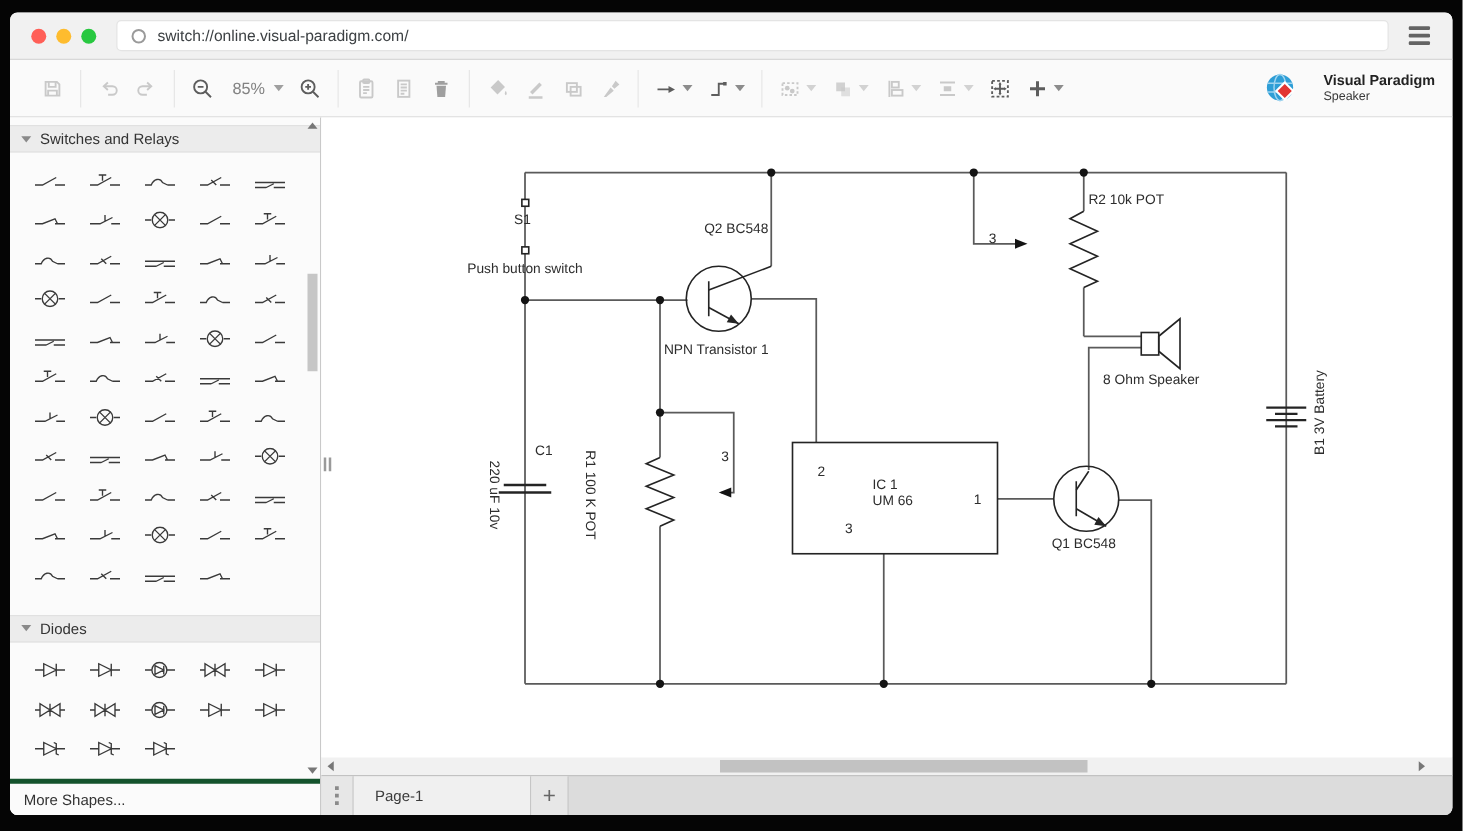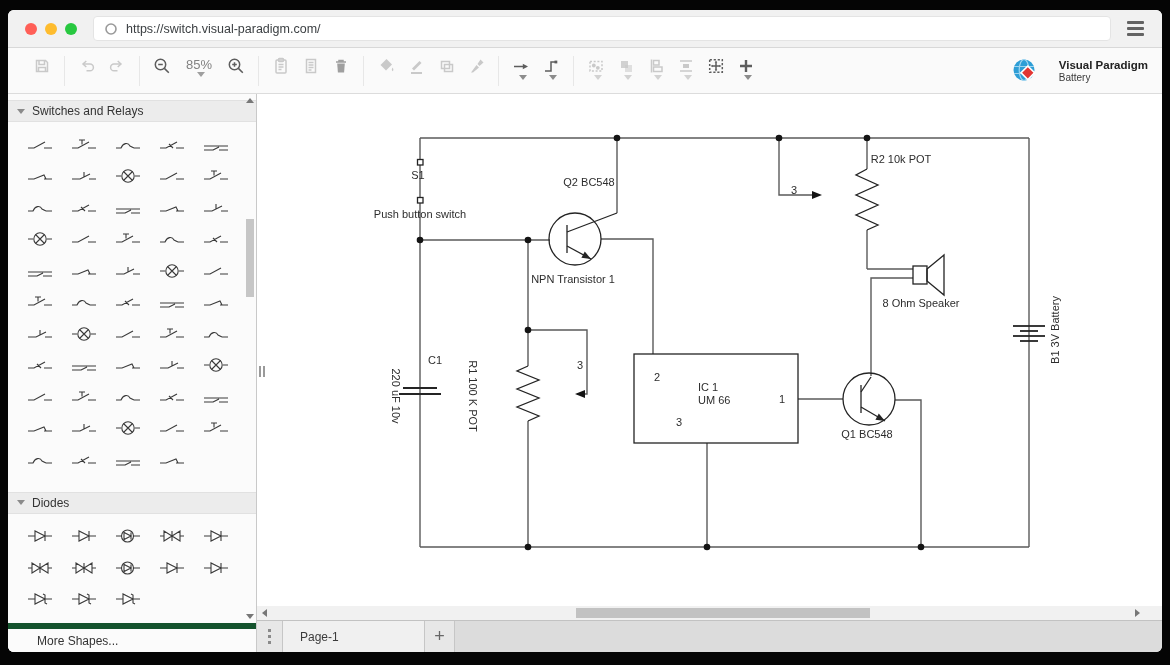--- a/index.html
+++ b/index.html
@@ -21,40 +21,40 @@
   .urlbar { flex:1; height:25px; background:#fff; border:1px solid #e4e4e4; border-radius:4px;
     display:flex; align-items:center; padding:0 10px; margin-right:16px; color:#3c4043; font-size:12.5px; }
   .urlbar svg { margin-right:8px; flex:0 0 auto; }
   .menu-btn { margin-right:18px; display:flex; flex-direction:column; gap:3px; cursor:pointer; }
   .menu-btn i { display:block; width:17px; height:3px; background:#636363; border-radius:1px; }
   
   .toolbar { height:46px; background:#fafafa; border-bottom:1px solid #dcdcdc;
     display:flex; align-items:center; padding:0 12px; flex:0 0 auto; }
   #tgroups { display:flex; align-items:center; height:100%; }
   .tgroup { display:flex; align-items:center; padding:0 7px; border-right:1px solid #e7e7e7; height:30px; }
-  .tbtn { display:flex; align-items:center; padding:0 6px; height:28px; cursor:pointer;flex-direction:column; }
+  .tbtn { display:flex; align-items:center; padding:0 6px; height:28px; cursor:pointer; }
   .caret { width:0; height:0; border-left:4px solid transparent; border-right:4px solid transparent;
     border-top:5px solid #ccc; margin-left:4px; }
   .zoomlabel { font-size:13px; color:#828282; padding:0 3px; }
   .brand { margin-left:auto; display:flex; align-items:center; gap:20px; padding-right:2px; }
   .brand-text div:first-child { font-size:11.5px; font-weight:bold; color:#222; }
   .brand-text div:last-child { font-size:10px; color:#3a3a3a; margin-top:1px; }
   
   .main { flex:1; display:flex; min-height:0; }
   .sidebar { width:249px; border-right:1px solid #c9c9c9; background:#fbfbfb; position:relative;
     flex:0 0 auto; overflow:hidden; }
   .s-header { margin-top:6px; height:22px; background:#ececec; border-top:1px solid #e1e1e1;
     border-bottom:1px solid #e1e1e1; display:flex; align-items:center; font-size:12px; color:#333;
     padding-left:9px; gap:7px; cursor:pointer; }
   .s-caret { width:0; height:0; border-left:4px solid transparent; border-right:4px solid transparent;
     border-top:5px solid #8a8a8a; }
   .shape-grid { display:grid; grid-template-columns:repeat(5,1fr); padding:7px 18px 2px 10px; }
   .shape-cell { height:31.5px; display:flex; align-items:center; justify-content:center; cursor:pointer; }
-  .more-shapes { position:absolute; bottom:0; left:0; right:0; height:29px; border-top:6px solid #14532d;
-    background:#fbfbfb; display:flex; align-items:center; padding-left:29px; font-size:12px; color:#333;
+  .more-shapes { position:absolute; bottom:0; left:0; right:0; height:29px; border-top:4px solid #14532d;
+    background:#fbfbfb; display:flex; align-items:center; padding-left:11px; font-size:12px; color:#333;
     cursor:pointer; }
   .side-scroll { position:absolute; top:0; right:0; bottom:29px; width:12px; }
   .side-thumb { position:absolute; top:125px; right:2px; width:8px; height:78px; background:#c6c6c6; }
   .tri-up { width:0;height:0;border-left:4px solid transparent;border-right:4px solid transparent;
     border-bottom:5px solid #777; position:absolute; left:2px; }
   .tri-down { width:0;height:0;border-left:4px solid transparent;border-right:4px solid transparent;
     border-top:5px solid #777; position:absolute; left:2px; }
   .tri-left { width:0;height:0;border-top:4px solid transparent;border-bottom:4px solid transparent;
     border-right:5px solid #777; position:absolute; top:3px; }
   .tri-right { width:0;height:0;border-top:4px solid transparent;border-bottom:4px solid transparent;
@@ -88,21 +88,21 @@
   <div class="chrome">
     <div class="lights">
       <span class="light" style="background:#ff5f57"></span>
       <span class="light" style="background:#febc2e"></span>
       <span class="light" style="background:#28c840"></span>
     </div>
     <div class="urlbar">
       <svg width="14" height="14" viewBox="0 0 14 14">
         <circle cx="7" cy="7" r="5" fill="none" stroke="#9a9a9a" stroke-width="1.6"></circle>
       </svg>
-      <span>https://switch.visual-paradigm.com/</span>
+      <span>switch://online.visual-paradigm.com/</span>
     </div>
     <div class="menu-btn">
         <i></i>
         <i></i>
         <i></i>
       </div>
   </div>
 
   <div class="toolbar">
     <div id="tgroups">
@@ -255,21 +255,21 @@
       </div>
     <div class="brand">
       <svg width="27" height="27" viewBox="0 0 27 27">
         <circle cx="12" cy="13" r="10.5" fill="#2e9ed6"></circle>
         <ellipse cx="12" cy="13" rx="4.8" ry="10.5" fill="none" stroke="#9fd4ef" stroke-width="1.2"></ellipse>
         <path d="M2,9.5 H22 M2,16.5 H22" stroke="#9fd4ef" stroke-width="1.2" fill="none"></path>
         <rect x="11" y="11" width="9.6" height="9.6" transform="rotate(45 15.8 15.8)" fill="#e23633" stroke="#fff" stroke-width="1.6"></rect>
       </svg>
       <div class="brand-text">
         <div>Visual Paradigm</div>
-        <div>Battery</div>
+        <div>Speaker</div>
       </div>
     </div>
   </div>
 
   <div class="main">
 
     <div class="sidebar">
       <div class="s-header">
         <span class="s-caret"></span>
         <span>Switches and Relays</span>

